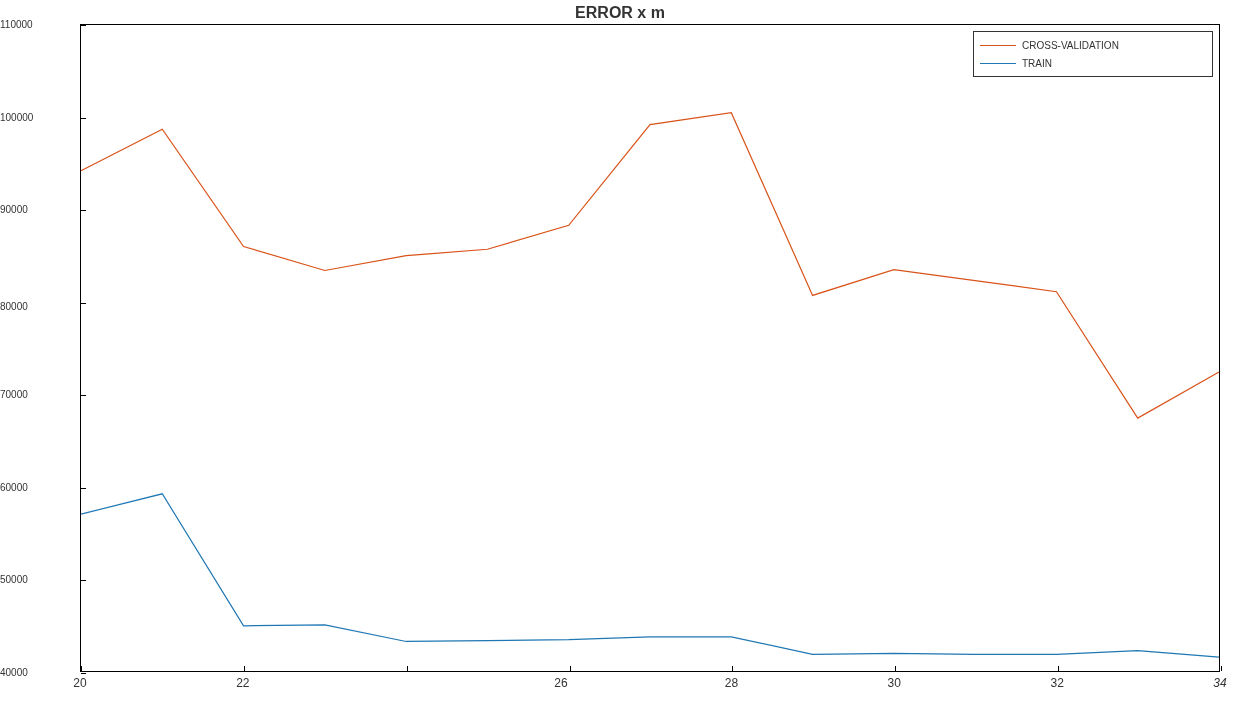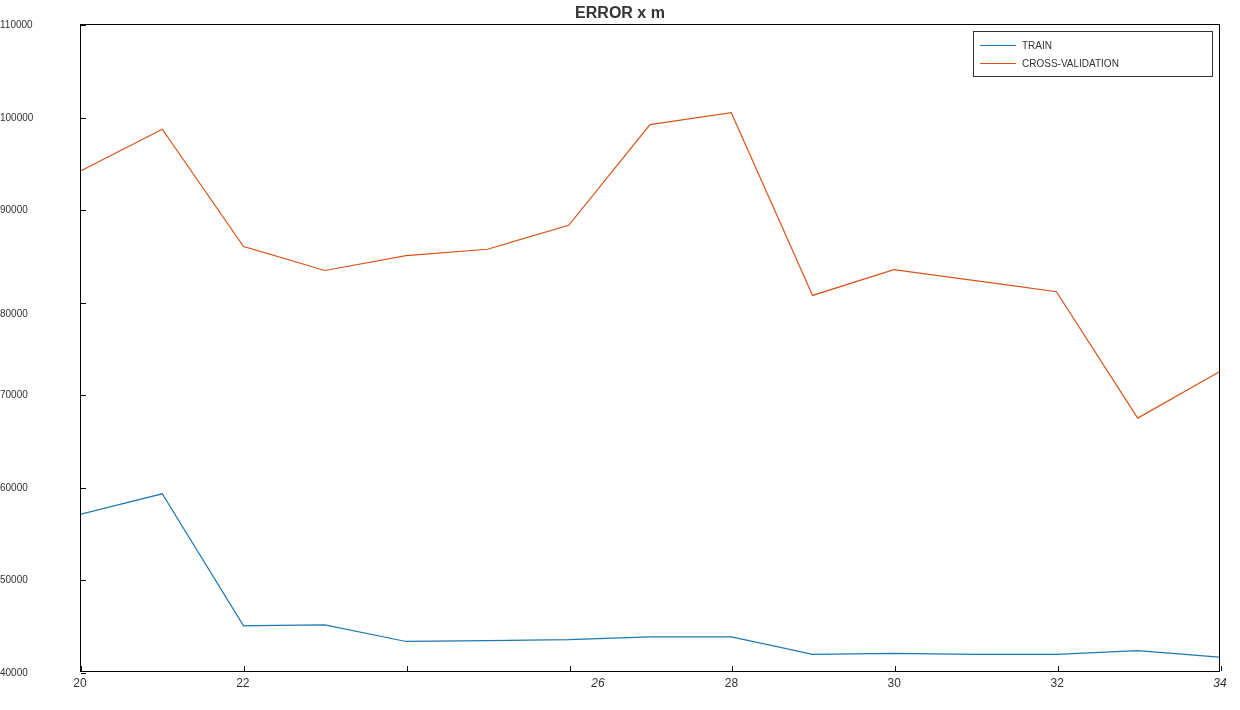--- a/index.html
+++ b/index.html
@@ -118,39 +118,39 @@
 <body>
 
 <div class="chart-wrap">
   <div class="title">ERROR x m</div>
 
   <div class="y-ticks">
       <div class="y-tick" style="top: 648px;">40000</div>
       <div class="y-tick" style="top: 555.429px;">50000</div>
       <div class="y-tick" style="top: 462.857px;">60000</div>
       <div class="y-tick" style="top: 370.286px;">70000</div>
-      <div class="y-tick" style="top: 289px;">80000</div>
+      <div class="y-tick" style="top: 282px;">80000</div>
       <div class="y-tick" style="top: 185.143px; margin-left: 45px;">90000</div>
       <div class="y-tick" style="top: 92.5714px;">100000</div>
       <div class="y-tick" style="top: 0px;">110000</div>
     </div>
 
   <div class="plot-area">
     <svg class="lines" preserveAspectRatio="none" viewBox="0 0 1140 648">
         <path d="M0 490.62857142857143 L81.42857142857143 470.2628571428571 L162.85714285714286 602.64 L244.28571428571428 601.7142857142857 L325.7142857142857 618.3771428571429 L407.14285714285717 617.4514285714286 L488.57142857142856 616.5257142857142 L570 613.7485714285714 L651.4285714285714 613.7485714285714 L732.8571428571429 631.3371428571429 L814.2857142857143 630.4114285714286 L895.7142857142857 631.3371428571429 L977.1428571428571 631.3371428571429 L1058.5714285714287 627.6342857142857 L1140 634.1142857142858" fill="none" stroke="#1f77b4" stroke-width="1.2"></path>
         <path d="M0 146.26285714285717 L81.42857142857143 104.60571428571427 L162.85714285714286 222.17142857142858 L244.28571428571428 246.24 L325.7142857142857 231.4285714285714 L407.14285714285717 224.94857142857148 L488.57142857142856 200.88000000000005 L570 99.97714285714278 L651.4285714285714 87.94285714285706 L732.8571428571429 271.2342857142857 L814.2857142857143 245.3142857142857 L895.7142857142857 256.42285714285714 L977.1428571428571 267.53142857142853 L1058.5714285714287 394.35428571428577 L1140 348.06857142857143" fill="none" stroke="#d95319" stroke-width="1.2"></path>
       </svg>
     <div class="legend">
         <div class="legend-row">
+          <div class="legend-swatch" style="border-top-color: rgb(217, 83, 25);"></div>
+          <div class="legend-label">CROSS-VALIDATION</div>
+        </div>
+        <div class="legend-row">
           <div class="legend-swatch" style="border-top-color: rgb(31, 119, 180);"></div>
           <div class="legend-label">TRAIN</div>
-        </div>
-        <div class="legend-row">
-          <div class="legend-swatch" style="border-top-color: rgb(217, 83, 25);"></div>
-          <div class="legend-label">CROSS-VALIDATION</div>
         </div>
       </div>
   <div class="tick-mark-y" style="top: 648px;"></div>
       <div class="tick-mark-y" style="top: 555.429px;"></div>
       <div class="tick-mark-y" style="top: 462.857px;"></div>
       <div class="tick-mark-y" style="top: 370.286px;"></div>
       <div class="tick-mark-y" style="top: 277.714px;"></div>
       <div class="tick-mark-y" style="top: 185.143px;"></div>
       <div class="tick-mark-y" style="top: 92.5714px;"></div>
       <div class="tick-mark-y" style="top: 0px;"></div>
@@ -161,19 +161,19 @@
       <div class="tick-mark-x" style="left: 651.429px;"></div>
       <div class="tick-mark-x" style="left: 814.286px;"></div>
       <div class="tick-mark-x" style="left: 977.143px;"></div>
       <div class="tick-mark-x" style="left: 1140px;"></div>
     </div>
 
   <div class="x-ticks">
       <div class="x-tick" style="left: 0px;">20</div>
       <div class="x-tick" style="left: 162.857px;">22</div>
       <div class="x-tick" style="left: 325.714px; margin-top: 48px;">24</div>
-      <div class="x-tick" style="left: 518px; font-style: italic;">26</div>
+      <div class="x-tick" style="left: 481px;">26</div>
       <div class="x-tick" style="left: 651.429px;">28</div>
       <div class="x-tick" style="left: 814.286px;">30</div>
       <div class="x-tick" style="left: 977.143px;">32</div>
       <div class="x-tick" style="left: 1140px; font-style: italic;">34</div>
     </div>
 </div>
 
 </body></html>

